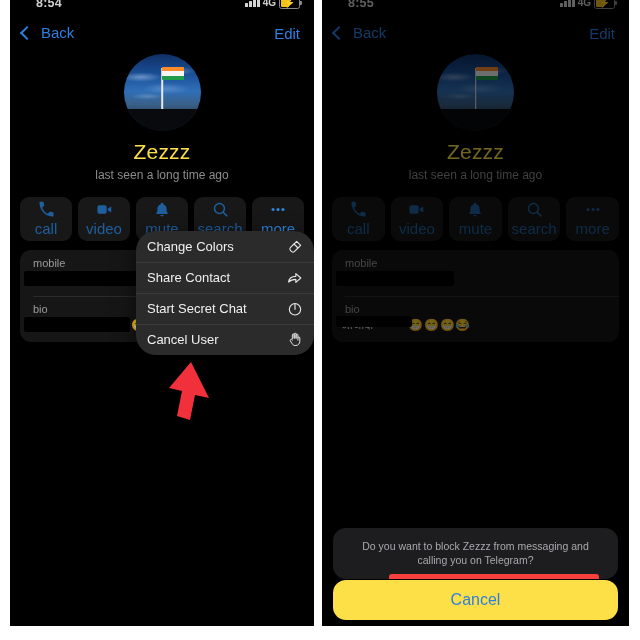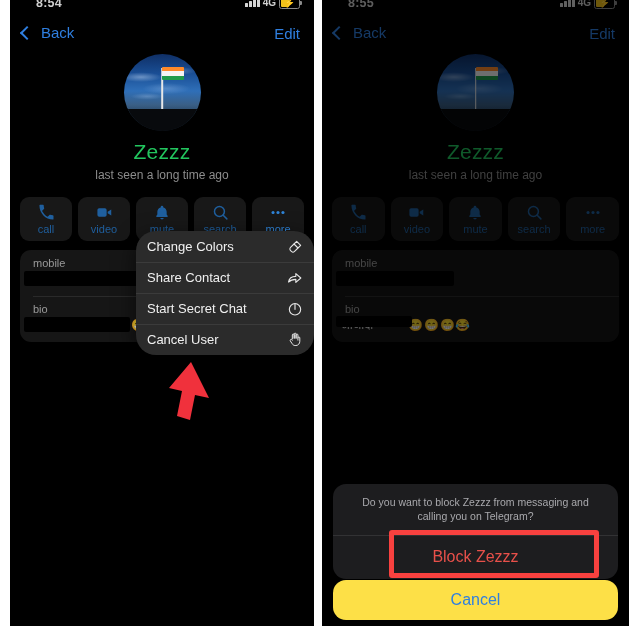--- a/index.html
+++ b/index.html
@@ -43,29 +43,29 @@
   .av-flag{position:absolute;left:50%;top:13px;width:22px;height:13px;margin-left:0px;border-radius:1px;
            background:linear-gradient(#ff8a2a 0 33%,#f4f4f4 33% 66%,#1f9b4b 66% 100%);}
   .av-ground{position:absolute;left:0;right:0;bottom:0;height:22px;background:#080a0d;
     -webkit-mask-image:radial-gradient(ellipse 14px 10px at 14% 0%,#000 60%,transparent 61%),
                        radial-gradient(ellipse 12px 12px at 32% -2%,#000 60%,transparent 61%),
                        radial-gradient(ellipse 15px 11px at 60% 0%,#000 60%,transparent 61%),
                        radial-gradient(ellipse 13px 13px at 82% -2%,#000 60%,transparent 61%),
                        linear-gradient(#000,#000);
     -webkit-mask-size:100% 100%;}
 
-  .pname{text-align:center;color:#22c55e;font-size:21px;margin-top:9px;letter-spacing:.2px;}
+  .pname{text-align:center;color:#fde047;font-size:21px;margin-top:9px;letter-spacing:.2px;}
   .pstatus{text-align:center;color:#8d8d8d;font-size:12px;margin-top:4px;}
 
   
   .actions{display:flex;gap:6px;padding:0 10px;margin-top:15px;}
   .act{flex:1;height:44px;background:#181818;border-radius:9px;display:flex;flex-direction:column;
        align-items:center;justify-content:center;gap:2px;cursor:pointer;}
   .act .ic{color:#1f5f9e;height:17px;display:flex;align-items:center;}
-  .act .lb{font-size:11px;color:#1f5f9e;}
+  .act .lb{font-size:15px;color:#1f5f9e;}
   .act.on .ic,.act.on .lb{color:#2f84d8;}
   .act svg{display:block;}
 
   
   .info{margin:9px 10px 0;background:#161616;border-radius:11px;overflow:hidden;}
   .irow{position:relative;padding:7px 13px 9px;}
   .irow+.irow:before{content:"";position:absolute;left:13px;right:0;top:0;height:1px;background:#2a2a2a;}
   .ilab{font-size:11px;color:#9a9a9a;}
   .ival{position:relative;height:15px;margin-top:3px;}
   .redact{position:absolute;left:-9px;top:-1px;height:15px;background:#000;border-radius:2px;}
@@ -354,19 +354,18 @@
           <span class="emoji" style="left:63px;">😁😁😁😂</span>
           <span class="redact" style="width:76px;height:11px;top:-2px;"></span>
         </div>
       </div>
     </div>
 
     <div class="dim"></div>
 
     <div class="alert">
       <div class="alert-msg">Do you want to block Zezzz from messaging and calling you on Telegram?</div>
-      <div class="alert-btn destructive">Block Zezzz</div>
       <div class="hl-box"></div>
     </div>
     <div class="cancel-card">Cancel</div>
   </div>
 
 </div>
 
 </body></html>

